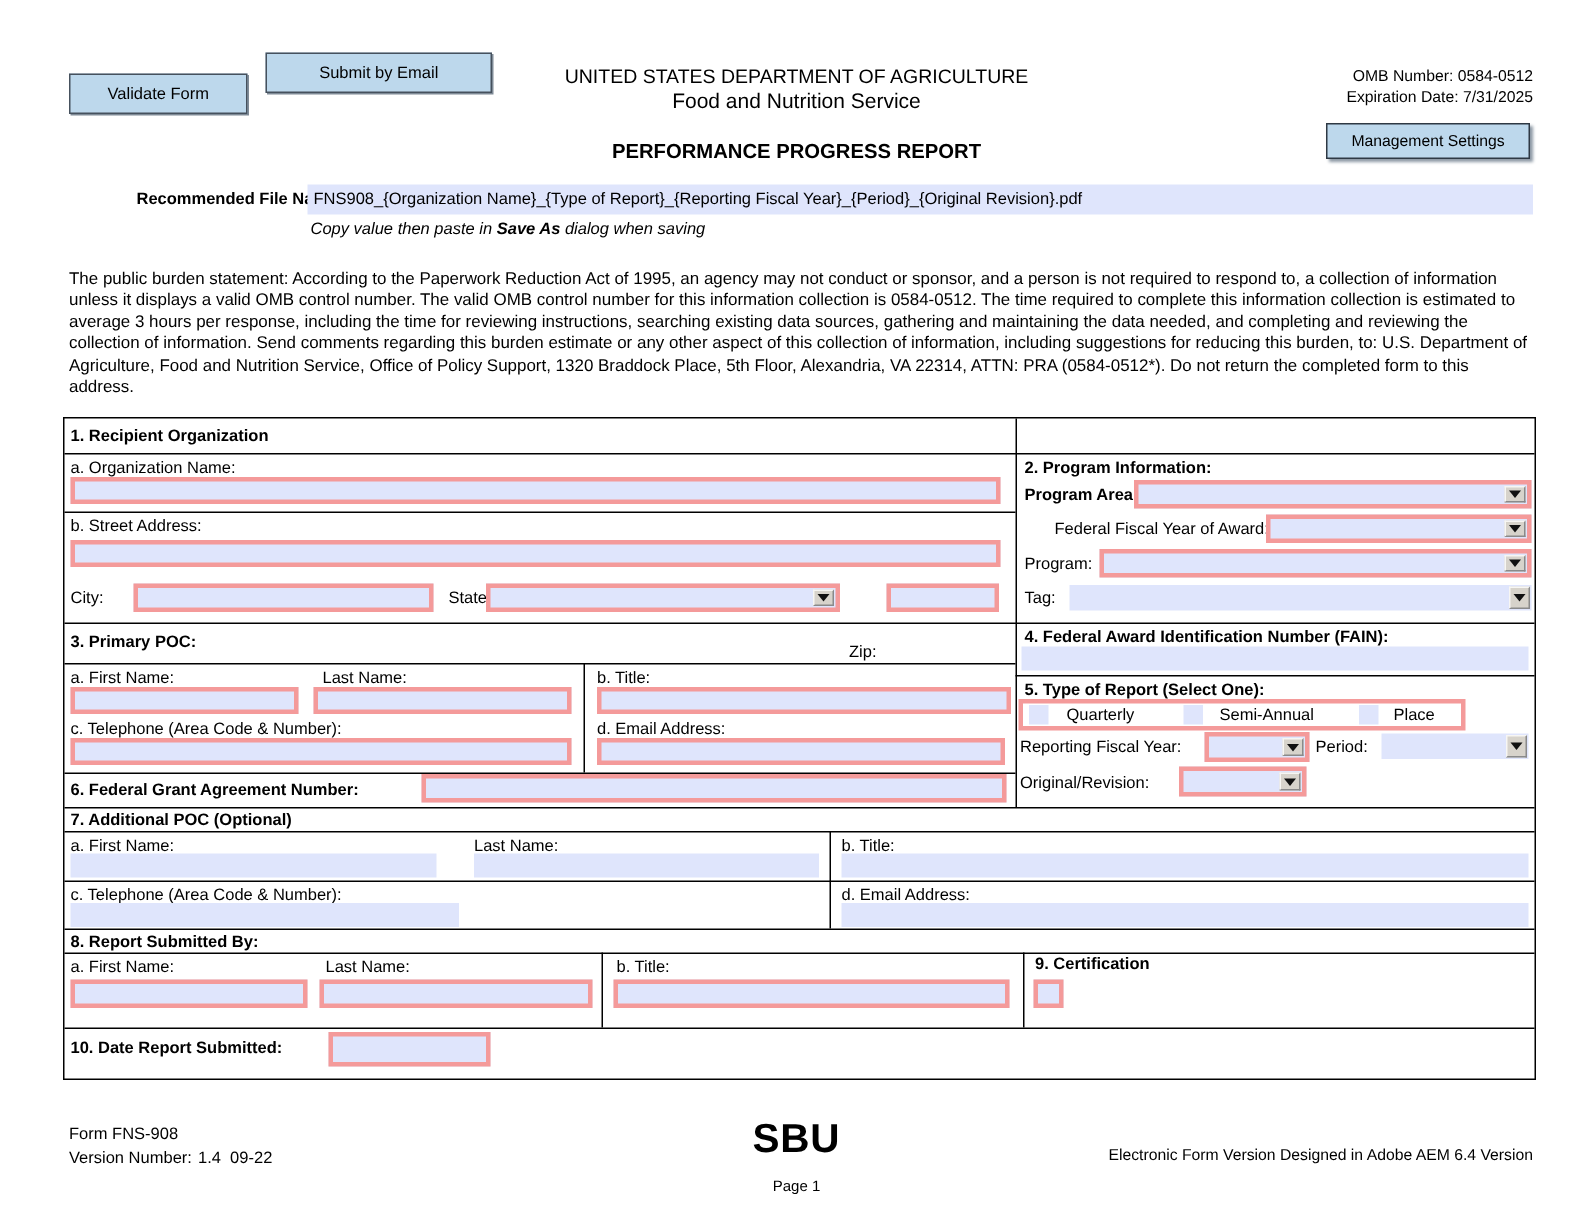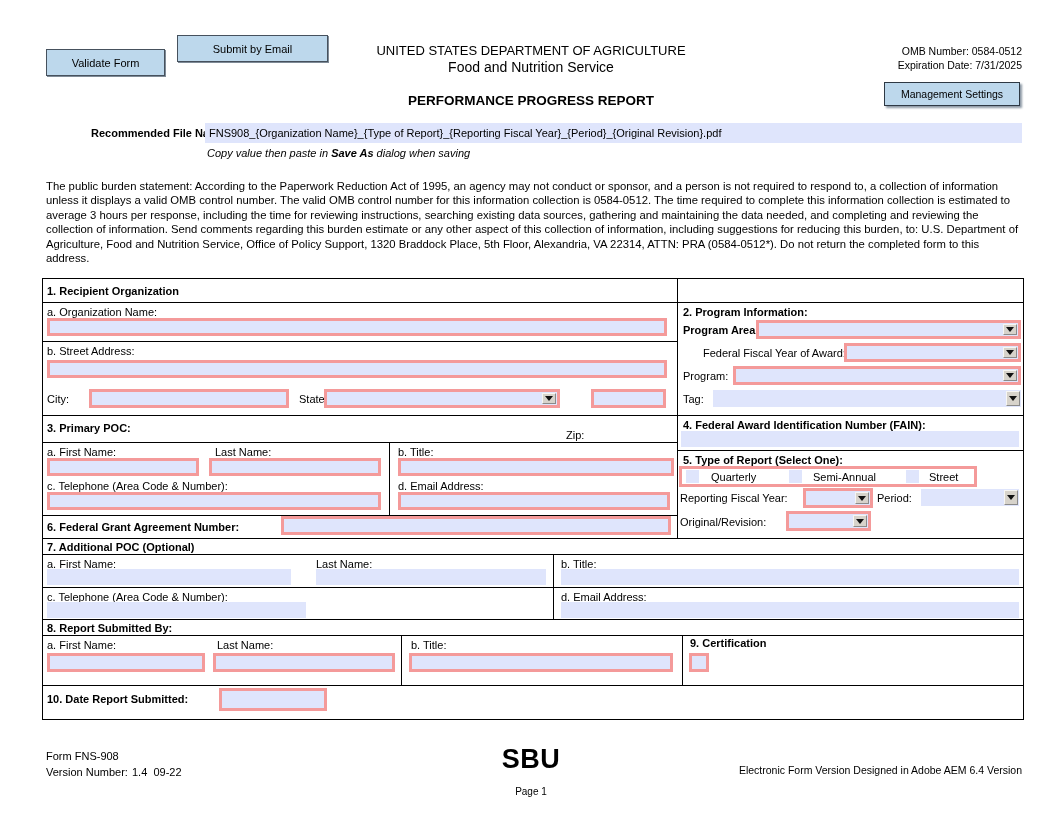--- a/index.html
+++ b/index.html
@@ -133,21 +133,21 @@
     <div class="lbl b" style="left:640px;top:140px;">4. Federal Award Identification Number (FAIN):</div>
     <div class="field" style="left:638px;top:152px;width:338px;height:16px;"></div>
 
     <div class="lbl b" style="left:640px;top:175px;">5. Type of Report (Select One):</div>
     <div class="reqbox" style="left:636px;top:187px;width:298px;height:21px;">
       <span class="cb" style="left:4px;top:1px;"></span>
       <span class="lbl" style="left:29px;top:2px;">Quarterly</span>
       <span class="cb" style="left:107px;top:1px;"></span>
       <span class="lbl" style="left:131px;top:2px;">Semi-Annual</span>
       <span class="cb" style="left:224px;top:1px;"></span>
-      <span class="lbl" style="left:247px;top:2px;">Street</span>
+      <span class="lbl" style="left:247px;top:2px;">Place</span>
     </div>
     <div class="lbl" style="left:637px;top:213px;">Reporting Fiscal Year:</div>
     <div class="field req" style="left:760px;top:209px;width:70px;height:20px;">
       <span class="ddb">
           <i class="tri"></i>
         </span>
     </div>
     <div class="lbl" style="left:834px;top:213px;">Period:</div>
     <div class="field" style="left:878px;top:210px;width:98px;height:17px;">
       <span class="ddb">

